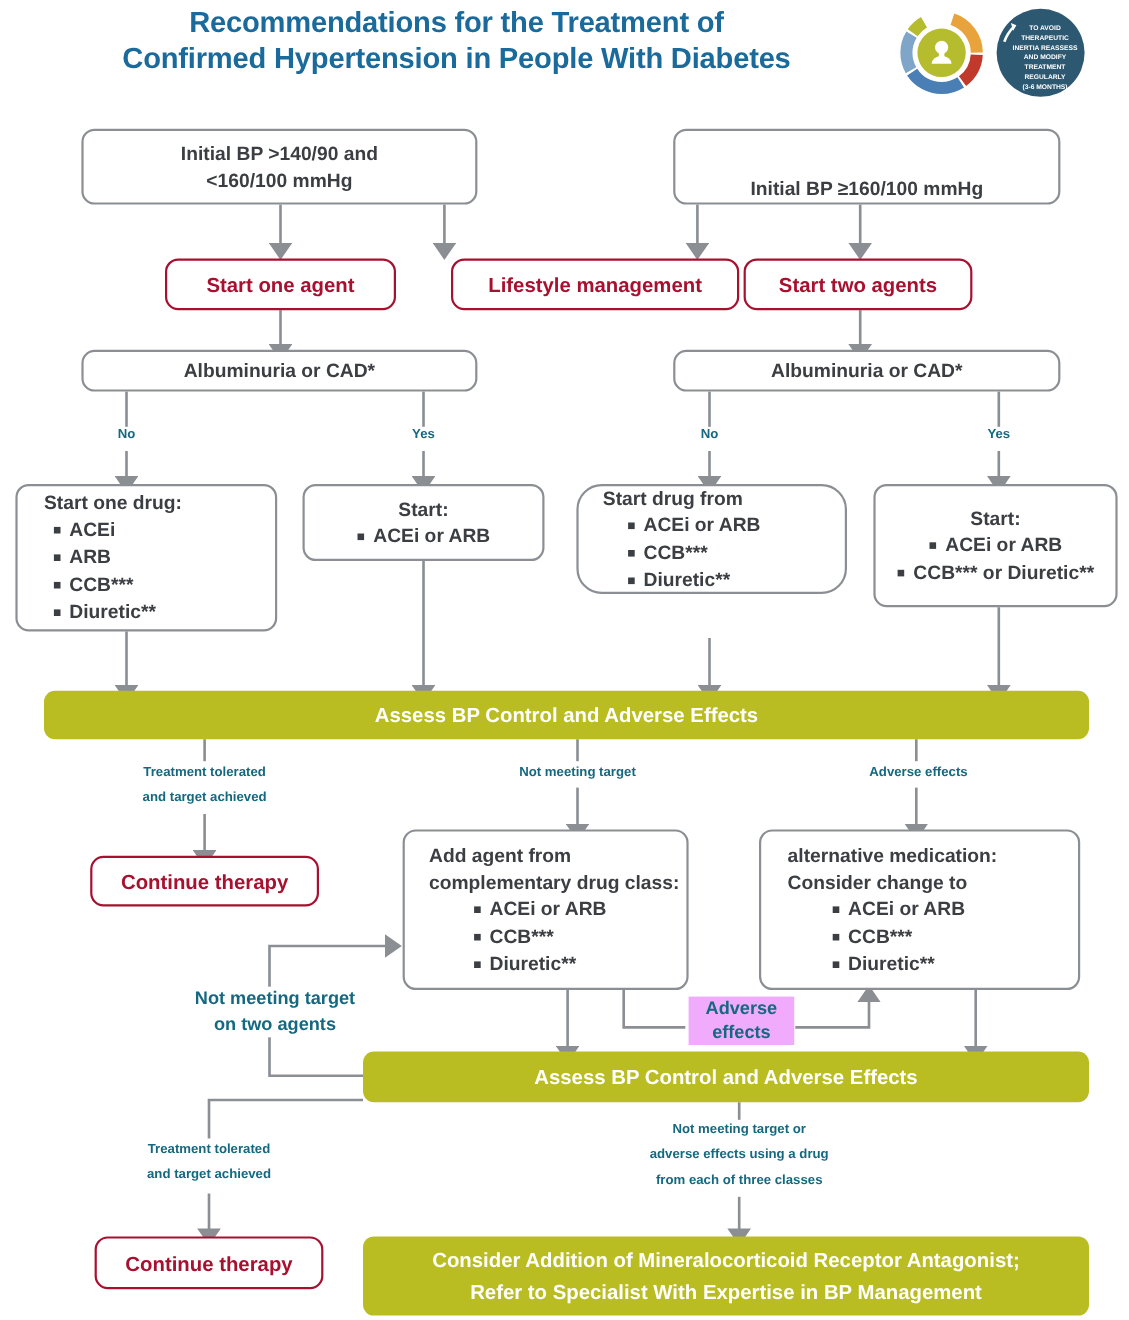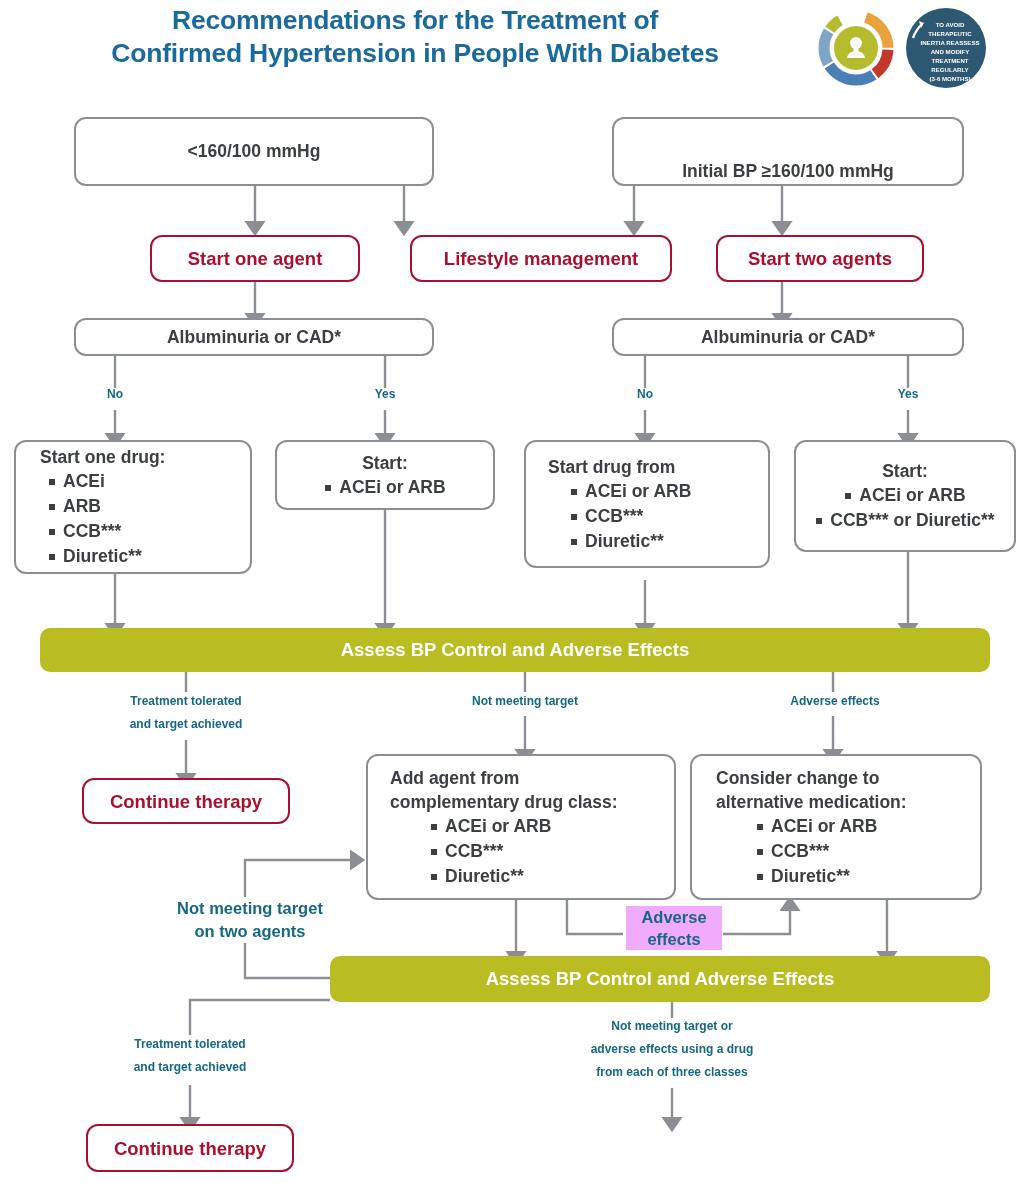--- a/index.html
+++ b/index.html
@@ -249,39 +249,40 @@
       <path d="M 330 1000 L 190 1000 L 190 1035"></path>
       <line x1="190" y1="1085" x2="190" y2="1122" marker-end="url(#ah)"></line>
 
       <line x1="672" y1="1002" x2="672" y2="1018"></line>
       <line x1="672" y1="1088" x2="672" y2="1122" marker-end="url(#ah)"></line>
     </g>
   </svg>
 
   <div class="node node-grey" style="left:74px; top:117px; width:360px; height:69px;">
     <div class="node-inner">
+      <span class="plain-line">Initial BP &gt;140/90 and</span>
       <span class="plain-line">&lt;160/100 mmHg</span>
     </div>
   </div>
 
   <div class="node node-grey" style="left:612px; top:117px; width:352px; height:69px;align-items:flex-end;">
     <div class="node-inner">
       <span class="plain-line">Initial BP ≥160/100 mmHg</span>
     </div>
   </div>
 
   <div class="node node-red" style="left:150px; top:235px; width:210px; height:47px;">
     <div class="node-inner">Start one agent</div>
   </div>
 
   <div class="node node-red" style="left:386px; top:235px; width:262px; height:47px;margin-left:24px;">
     <div class="node-inner">Lifestyle management</div>
   </div>
 
-  <div class="node node-red" style="left:716px; top:235px; width:208px; height:47px;">
+  <div class="node node-red" style="left:676px; top:235px; width:208px; height:47px;">
     <div class="node-inner">Start two agents</div>
   </div>
 
   <div class="node node-grey" style="left:74px; top:318px; width:360px; height:38px;">
     <div class="node-inner">Albuminuria or CAD*</div>
   </div>
 
   <div class="node node-grey" style="left:612px; top:318px; width:352px; height:38px;">
     <div class="node-inner">Albuminuria or CAD*</div>
   </div>
@@ -305,21 +306,21 @@
 
   <div class="node node-grey" style="left:275px; top:440px; width:220px; height:70px;">
     <div class="node-inner list-center">
       <span class="lead">Start:</span>
       <ul class="drug-list">
         <li>ACEi or ARB</li>
       </ul>
     </div>
   </div>
 
-  <div class="node node-grey" style="left:524px; top:440px; width:246px; height:128px;">
+  <div class="node node-grey" style="left:524px; top:440px; width:246px; height:100px;border-radius:23px;">
     <div class="node-inner" style="text-align:left; padding-left:22px;">
       <span class="lead-left" style="padding-left:0;">Start drug from</span>
       <ul class="drug-list" style="padding-left:22px;">
         <li>ACEi or ARB</li>
         <li>CCB***</li>
         <li>Diuretic**</li>
       </ul>
     </div>
   </div>
 
@@ -341,36 +342,36 @@
 
   <div class="clabel" style="left:76px; top:690px; width:220px;">Treatment tolerated
 and target achieved</div>
   <div class="clabel" style="left:425px; top:690px; width:200px;">Not meeting target</div>
   <div class="clabel" style="left:750px; top:690px; width:170px;">Adverse effects</div>
 
   <div class="node node-red" style="left:82px; top:778px; width:208px; height:46px;">
     <div class="node-inner">Continue therapy</div>
   </div>
 
-  <div class="node node-grey" style="left:366px; top:754px; width:310px; height:146px;">
+  <div class="node node-grey" style="left:366px; top:754px; width:260px; height:146px;">
     <div class="node-inner" style="text-align:left; padding-left:22px;">
       <span class="lead-left" style="padding-left:0;">Add agent from</span>
       <span class="lead-left" style="padding-left:0;">complementary drug class:</span>
       <ul class="drug-list" style="padding-left:40px;">
         <li>ACEi or ARB</li>
         <li>CCB***</li>
         <li>Diuretic**</li>
       </ul>
     </div>
   </div>
 
   <div class="node node-grey" style="left:690px; top:754px; width:292px; height:146px;">
     <div class="node-inner" style="text-align:left; padding-left:24px;">
+      <span class="lead-left" style="padding-left:0;">alternative medication:</span>
       <span class="lead-left" style="padding-left:0;">Consider change to</span>
-      <span class="lead-left" style="padding-left:0;">alternative medication:</span>
       <ul class="drug-list" style="padding-left:40px;">
         <li>ACEi or ARB</li>
         <li>CCB***</li>
         <li>Diuretic**</li>
       </ul>
     </div>
   </div>
 
   <div class="clabel clabel-sm" style="left:140px; top:897px; width:220px; background:#ffffff;">Not meeting target
 on two agents</div>
@@ -386,14 +387,20 @@
 and target achieved</div>
 
   <div class="clabel" style="left:512px; top:1015px; width:320px;">Not meeting target or
 adverse effects using a drug
 from each of three classes</div>
 
   <div class="node node-red" style="left:86px; top:1124px; width:208px; height:48px;">
     <div class="node-inner">Continue therapy</div>
   </div>
 
+  <div class="node node-green" style="left:330px; top:1124px; width:660px; height:72px;">
+    <div class="node-inner">
+      <span class="plain-line" style="line-height:29px;">Consider Addition of Mineralocorticoid Receptor Antagonist;</span>
+      <span class="plain-line" style="line-height:29px;">Refer to Specialist With Expertise in BP Management</span>
+    </div>
+  </div>
 
 </div>
 
 </body></html>

